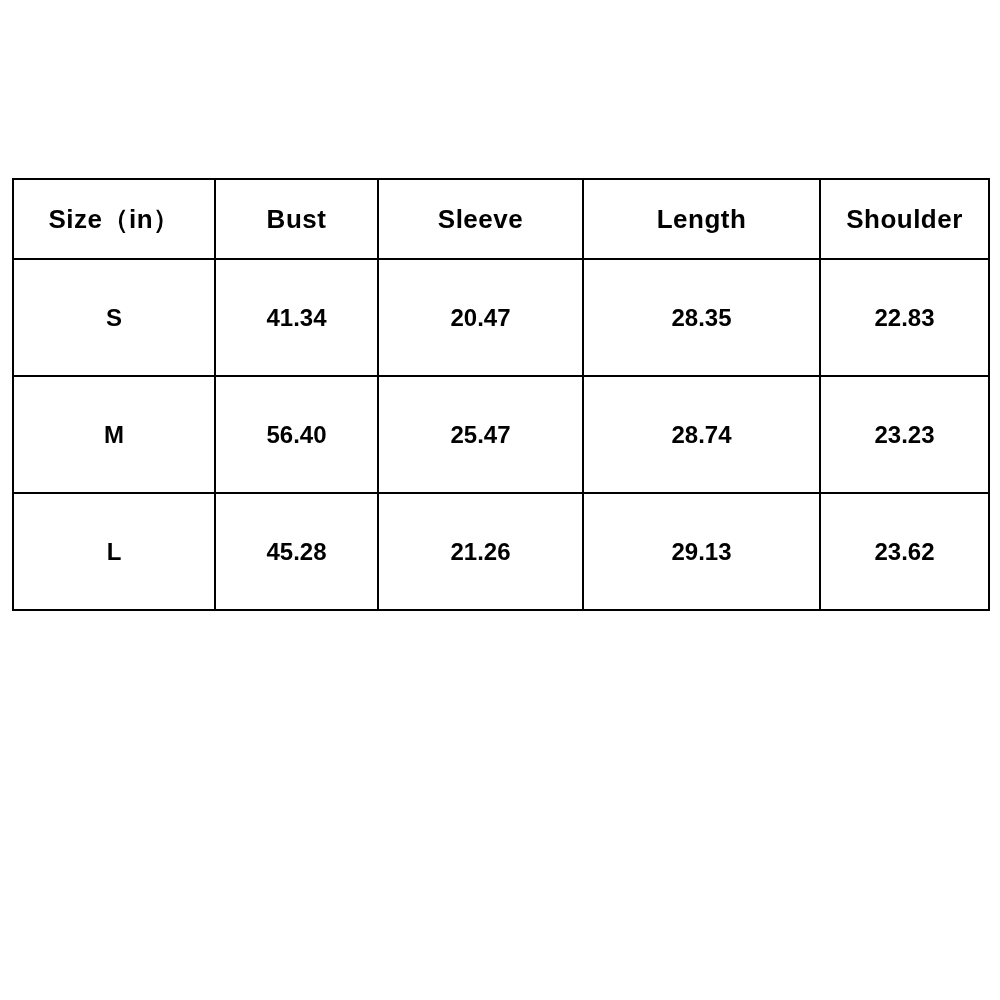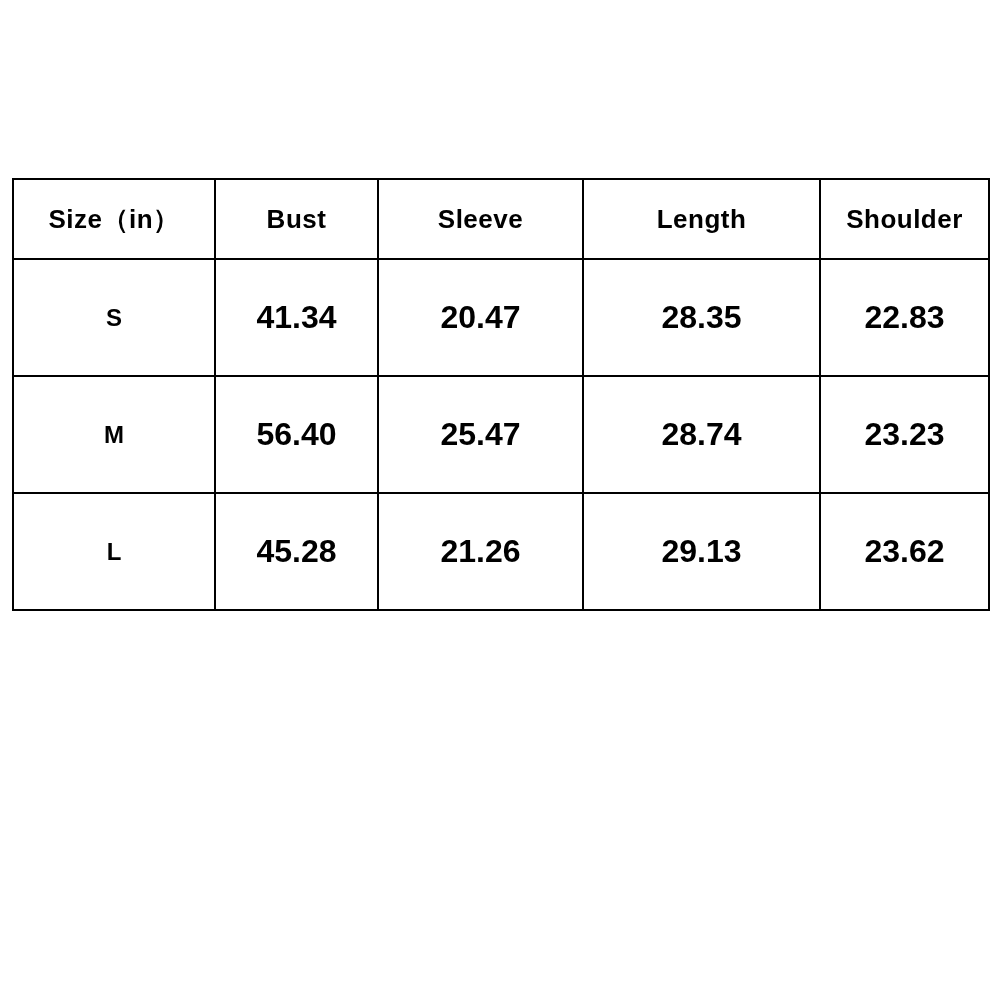--- a/index.html
+++ b/index.html
@@ -37,21 +37,21 @@
     background: #ffffff;
   }
   table.size-table thead th {
     height: 76px;
     font-size: 26px;
     font-weight: bold;
     letter-spacing: 0.5px;
   }
   table.size-table tbody td {
     height: 113px;
-    font-size: 32px;
+    font-size: 24px;
     font-weight: bold;
   }
   table.size-table tbody td.size-cell {
     font-size: 24px;
     font-weight: bold;
   }
   
   col.c0 { width: 202px; }
   col.c1 { width: 163px; }
   col.c2 { width: 205px; }

